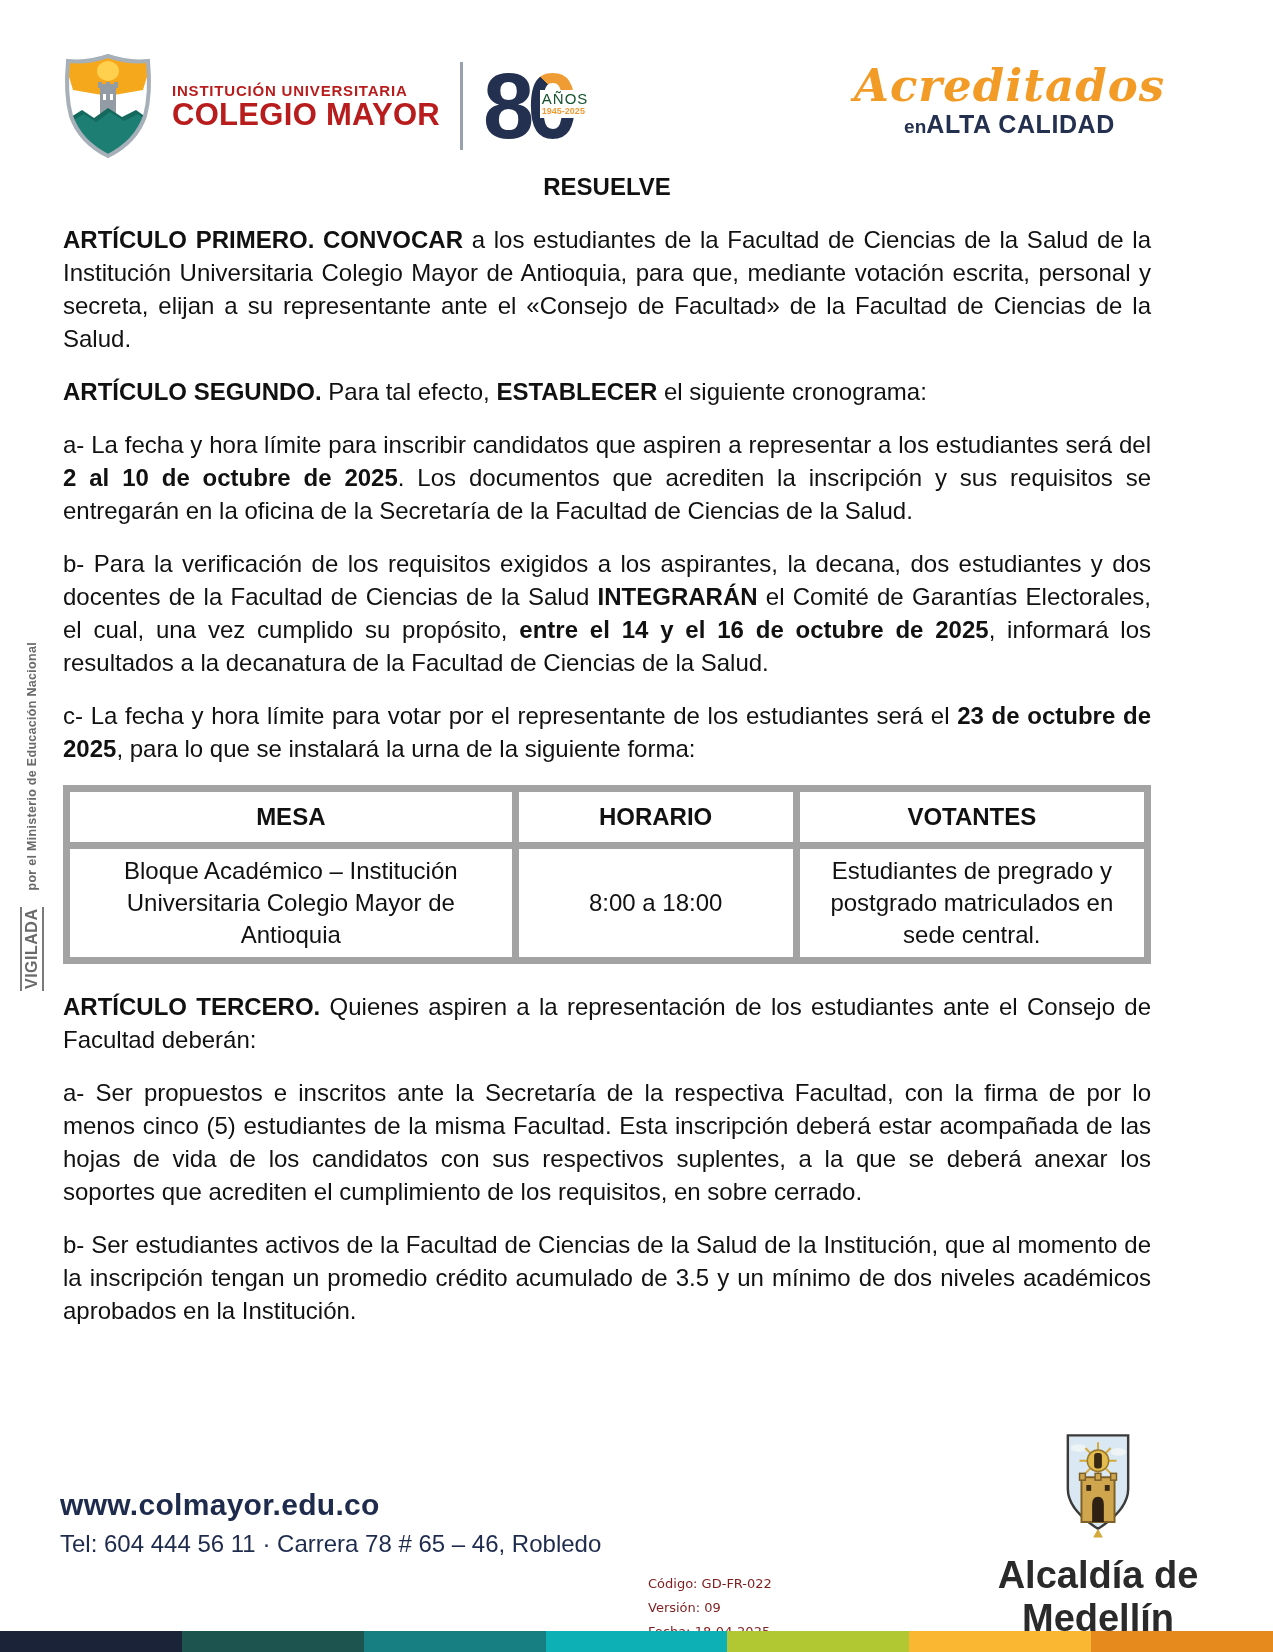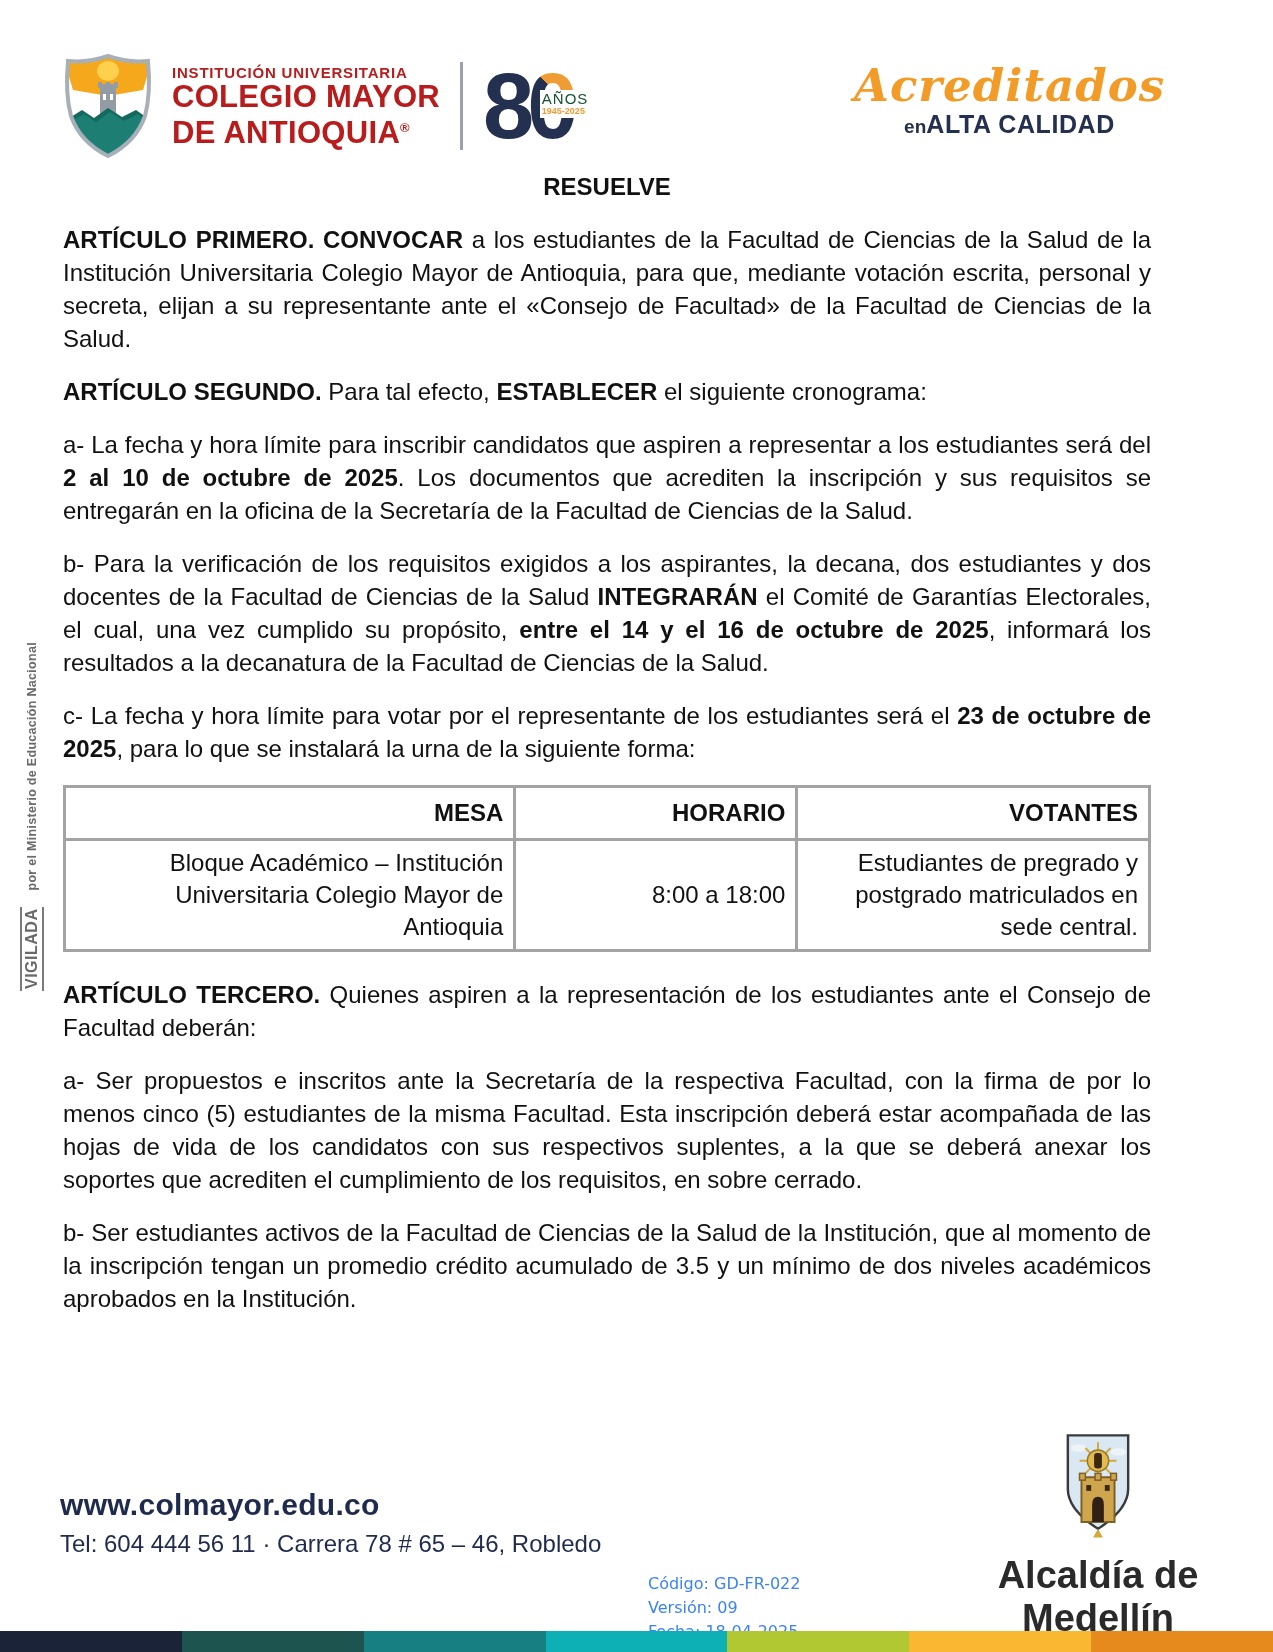--- a/index.html
+++ b/index.html
@@ -58,32 +58,32 @@
   .content p { margin:0 0 20px 0; }
   .b { font-weight:bold; }
   .resolve { text-align:center; font-weight:bold; }
 
   
   table.urna {
     width:100%; border-collapse:collapse; margin:8px 0 26px 0;
     font-size:24px; line-height:32px;
   }
   table.urna th, table.urna td {
-    border:3px solid #a3a3a3; text-align:right; vertical-align:middle; padding:6px 10px;
+    border:7px solid #a3a3a3; text-align:center; vertical-align:middle; padding:6px 10px;
   }
   table.urna th { font-weight:bold; padding:9px 10px; }
 
   
   .footer-left { position:absolute; left:60px; top:1488px; color:#1e2b4d; }
   .site { font-size:30px; font-weight:800; letter-spacing:0.3px; }
   .contact { font-size:24px; font-weight:500; margin-top:8px; }
 
   .footer-meta {
     position:absolute; left:648px; top:1572px;
-    font-family:"DejaVu Sans", sans-serif; font-size:16px; line-height:24px; color:#3b82f6;
+    font-family:"DejaVu Sans", sans-serif; font-size:13px; line-height:24px; color:#7f1d1d;
   }
 
   .footer-city { position:absolute; left:968px; top:1432px; width:260px; text-align:center; color:#2a2a2a; }
   .city-title { font-size:38px; font-weight:800; margin-top:10px; }
   .city-district { display:flex; align-items:center; justify-content:center; gap:9px; margin-top:2px; }
   .city-district .rule { width:54px; height:2px; background:#2a2a2a; }
   .district-label { font-size:15px; font-weight:500; }
   .city-subtitle { font-size:19px; font-weight:800; margin-top:2px; }
 
   
@@ -113,21 +113,20 @@
         <rect x="45" y="44" width="3" height="6" fill="#ffffff"></rect>
         <rect x="52" y="44" width="3" height="6" fill="#ffffff"></rect>
         <path d="M8 70 L24 60 L36 68 L50 58 L64 67 L78 60 L92 70 L92 112 L8 112 Z" fill="#14685e"></path>
         <path d="M8 74 L26 64 L38 72 L52 62 L66 71 L80 64 L92 74 L92 112 L8 112 Z" fill="#1d7f73"></path>
       </g>
       <path d="M50 6 Q30 13 10 11 Q7 44 13 66 Q22 92 50 106 Q78 92 87 66 Q93 44 90 11 Q70 13 50 6 Z" fill="none" stroke="#a7b0b8" stroke-width="4"></path>
     </svg>
     <div class="brand-text">
       <div class="brand-line1">INSTITUCIÓN UNIVERSITARIA</div>
       <div class="brand-line2">COLEGIO MAYOR</div>
-      <div class="brand-line3"><span>DE ANTIOQUIA</span><span class="reg">®</span></div>
     </div>
     <div class="brand-sep"></div>
     <div class="eighty">
       <span class="eighty-digit">8</span>
       <span class="eighty-digit zero">0</span>
       <div class="anios-block">
         <div class="anios">AÑOS</div>
         <div class="years">1945-2025</div>
       </div>
     </div>

